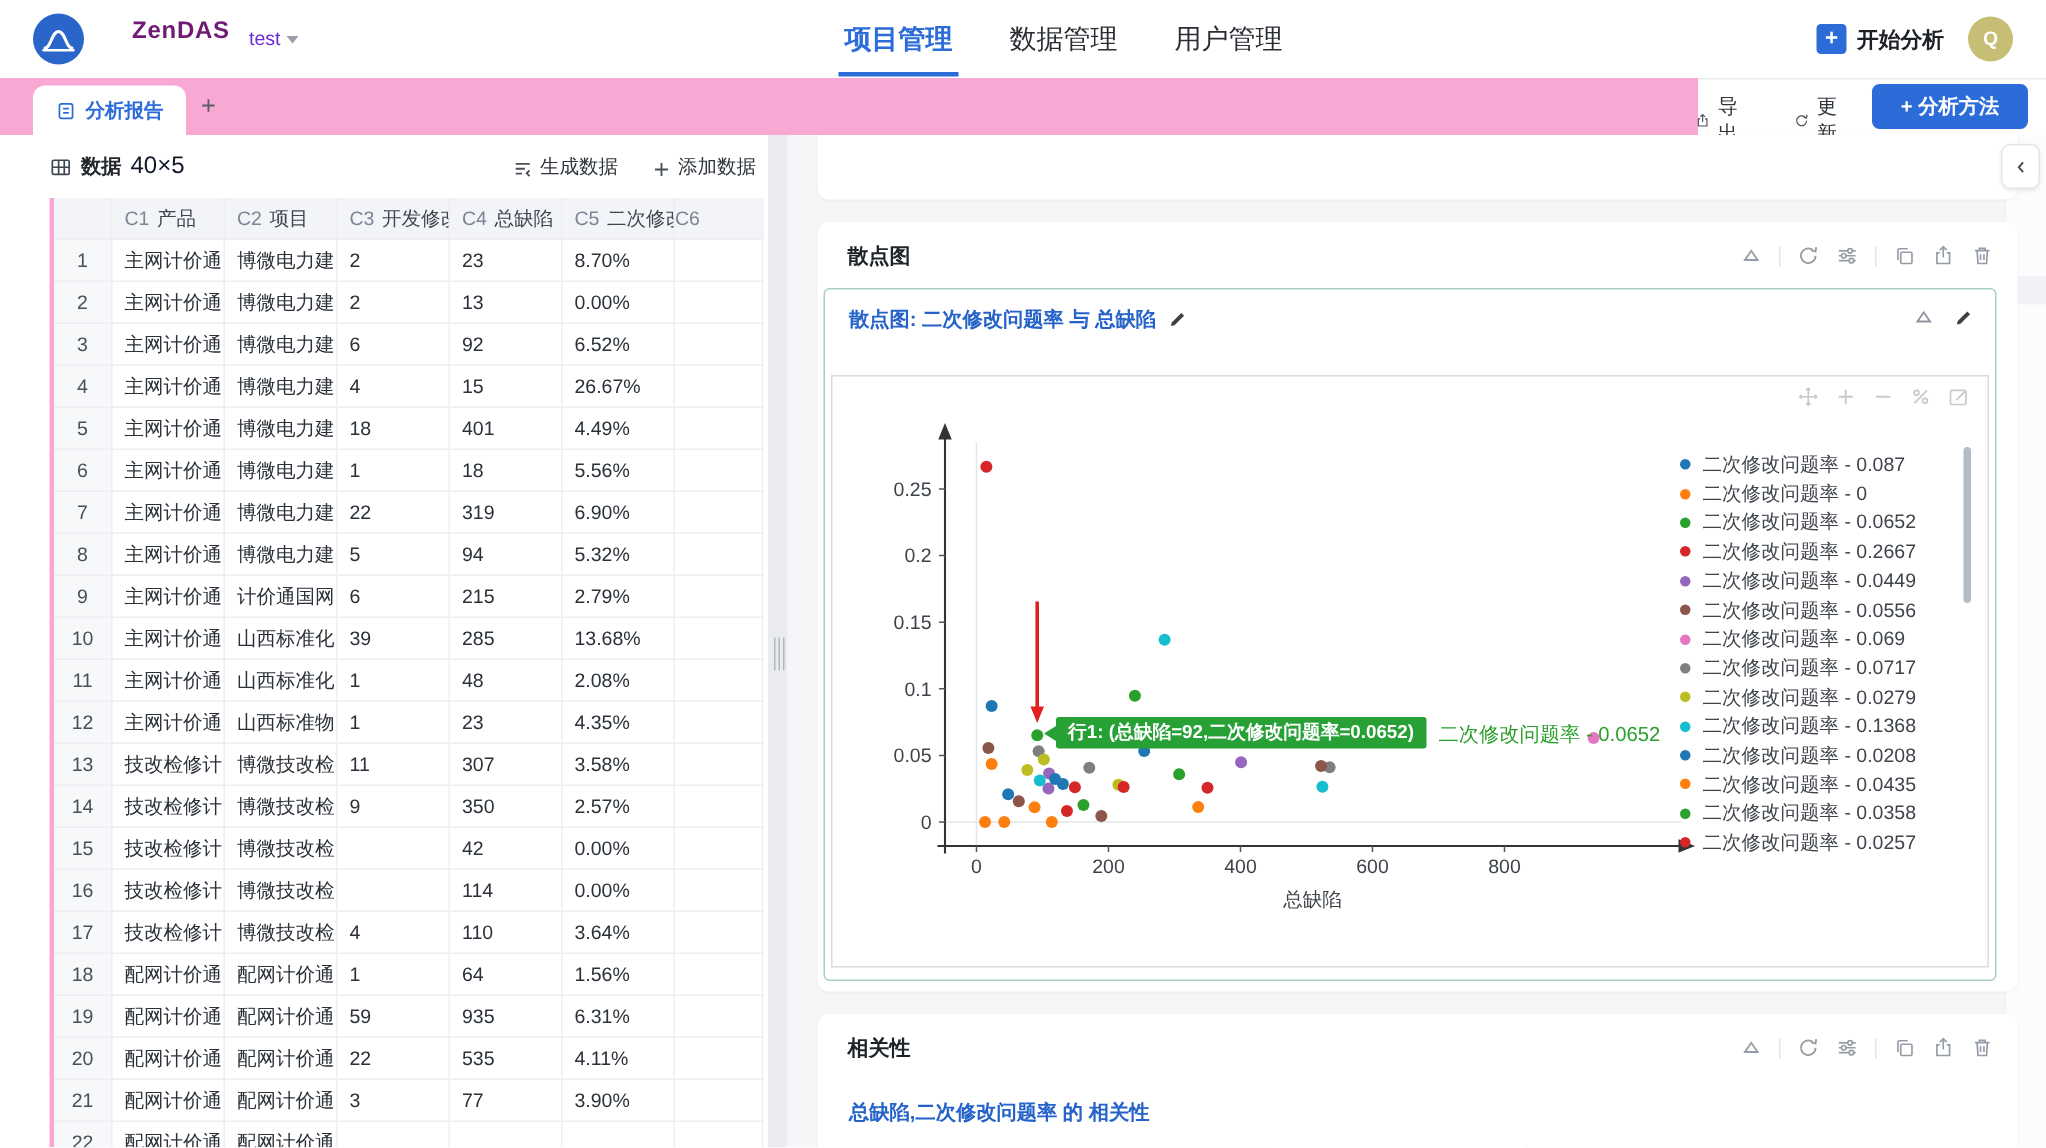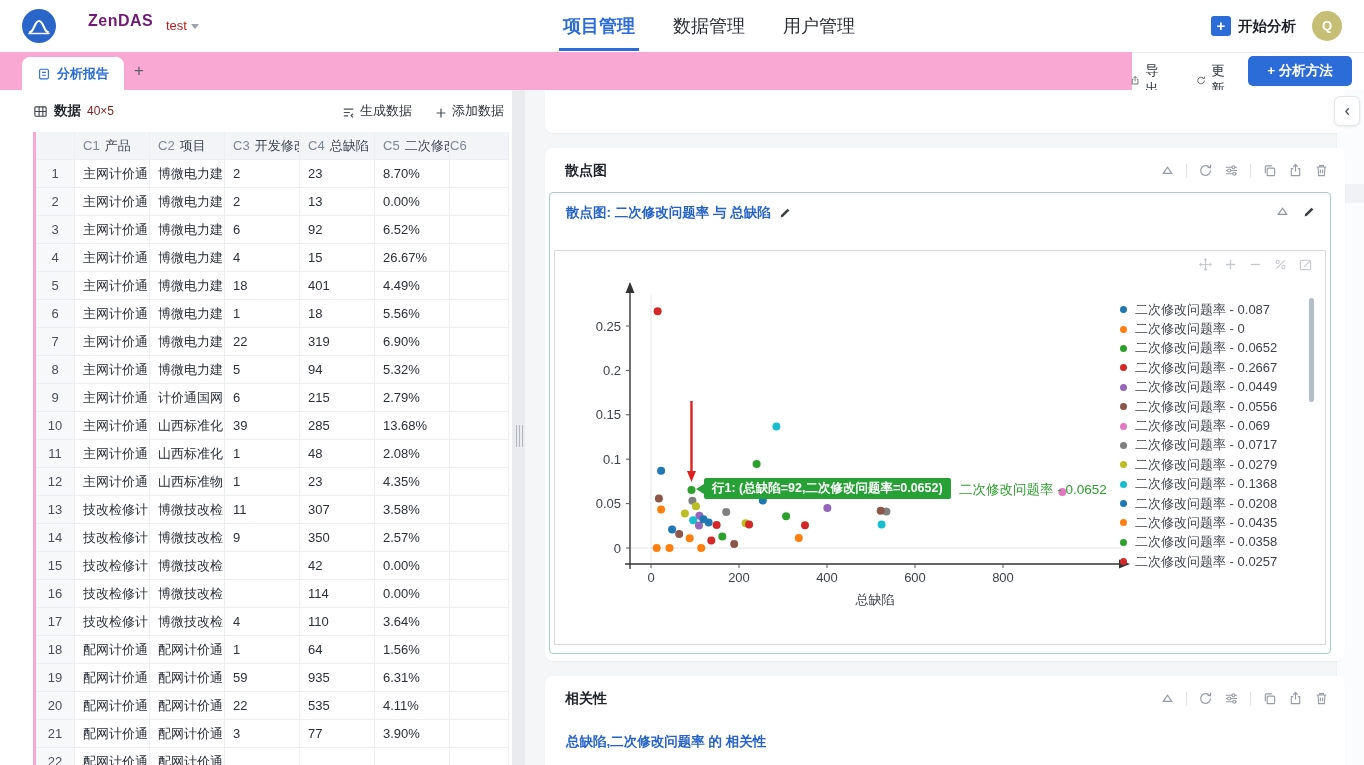--- a/index.html
+++ b/index.html
@@ -4,40 +4,40 @@
 <style>
   html,body{margin:0;padding:0;}
   #app{position:relative;width:1364px;height:765px;background:#fff;overflow:hidden;
        font-family:"Liberation Sans","DejaVu Sans",sans-serif;color:#2b3138;}
   .abs{position:absolute;}
   .ic{display:inline-block;vertical-align:middle;}
   
   .navbar{left:0;top:0;width:1364px;height:52px;background:#fff;border-bottom:1px solid #e9eaec;}
   .logo-badge{left:22px;top:9px;width:34px;height:34px;border-radius:50%;background:#2a65c9;}
   .brand{left:64px;top:12px;font-size:16px;font-weight:bold;color:#701a75;letter-spacing:.5px;margin-left:24px;}
-  .project-switch{left:166px;top:18px;font-size:13px;color:#b91c1c;cursor:pointer;}
+  .project-switch{left:166px;top:18px;font-size:13px;color:#6d28d9;cursor:pointer;}
   .caret{display:inline-block;margin-left:4px;width:0;height:0;border-left:4px solid transparent;border-right:4px solid transparent;border-top:5px solid #9aa0a8;vertical-align:middle;}
   .nav-tabs{left:563px;top:0;height:52px;display:flex;gap:38px;}
   .nav-tab{height:52px;line-height:52px;font-size:18px;color:#2a2e34;cursor:pointer;position:relative;}
   .nav-tab.active{color:#2b6cd9;font-weight:bold;}
   .nav-tab.active::after{content:"";position:absolute;left:-4px;right:-4px;bottom:1px;height:3px;background:#2b6cd9;}
   .start-plus{left:1211px;top:16px;width:20px;height:20px;border-radius:3px;background:#2b6cd9;color:#fff;text-align:center;line-height:19px;font-size:15px;font-weight:bold;}
   .start-label{left:1238px;top:17px;font-size:14.5px;font-weight:bold;color:#1d2127;}
   .avatar{left:1312px;top:11px;width:30px;height:30px;border-radius:50%;background:#c6be74;color:#fff;font-size:13px;font-weight:bold;text-align:center;line-height:30px;}
   
   .tabstrip{left:0;top:52px;width:1132px;height:38px;background:#f9a8d4;}
   .report-tab{left:22px;top:5px;width:102px;height:33px;background:#fff;border-radius:8px 8px 0 0;display:flex;align-items:center;justify-content:center;gap:6px;color:#2b6cd9;font-size:13px;font-weight:bold;}
   .tab-plus{left:134px;top:9px;font-size:17px;color:#5a5f66;}
   .strip-act{top:10px;font-size:13.5px;color:#2e343b;display:flex;align-items:center;gap:5px;cursor:pointer;}
   .btn-primary{left:1248px;top:4px;width:104px;height:30px;background:#2b6cd9;border-radius:5px;color:#fff;font-size:13.5px;font-weight:bold;text-align:center;line-height:30px;cursor:pointer;}
   
   .left-panel{left:0;top:90px;width:512px;height:675px;background:#fff;}
   .dp-head{left:33px;top:12px;display:flex;align-items:center;gap:6px;}
   .dp-title{font-size:13.5px;font-weight:bold;color:#23282e;}
-  .dp-dims{font-size:12px;color:#7f1d1d;}
+  .dp-dims{font-size:16px;color:#0f172a;}
   .dp-actions{top:12px;right:8px;left:auto;display:flex;gap:22px;}
   .dp-act{font-size:13px;color:#2e343b;display:flex;align-items:flex-end;gap:4px;cursor:pointer;}
   .tbl{left:33px;top:42px;width:473px;height:633px;overflow:hidden;font-size:13px;border-left:3px solid #f9a8d4;}
   .trow{display:flex;height:28px;line-height:28px;}
   .trow>div{border-right:1px solid #edeef1;border-bottom:1px solid #edeef1;overflow:hidden;white-space:nowrap;box-sizing:border-box;}
   .th{background:#f2f4f7;}
   .th .cid{color:#7d8696;margin-right:5px;}
   .th .cname{color:#3f4652;}
   .c0{width:39px;text-align:center;background:#f7f8fa;color:#4a5058;}
   .c1,.c2,.c3,.c4,.c5{padding-left:8px;}

